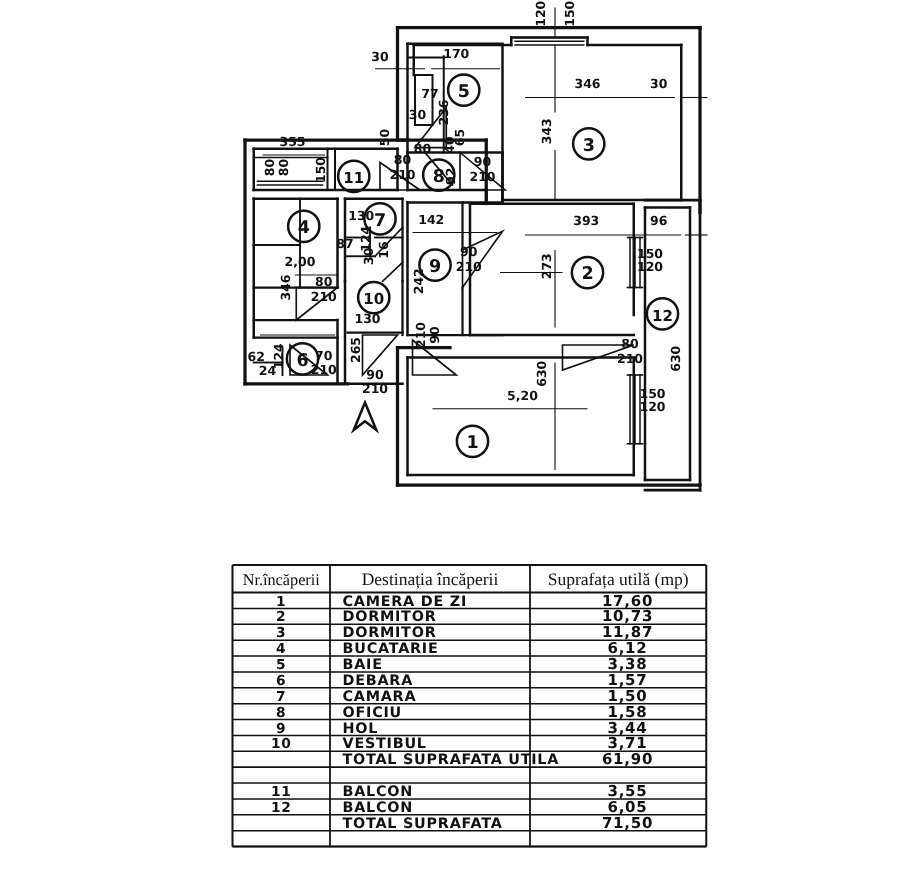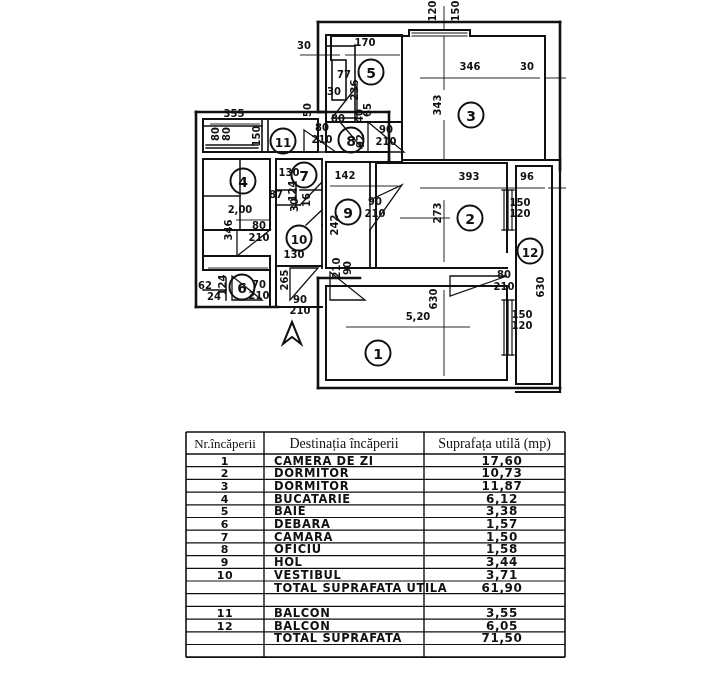--- a/index.html
+++ b/index.html
@@ -1,21 +1,21 @@
 <!DOCTYPE html>
 <html><head>
 <meta charset="utf-8">
 <style>
   html,body{margin:0;padding:0;background:#ffffff;}
   body{
     width:727px;height:696px;position:relative;overflow:hidden;
     font-family:"Liberation Serif", serif;color:#111;
   }
   #plan-wrap{position:absolute;left:0;top:0;width:727px;height:440px;}
-  #table-wrap{position:absolute;left:0;top:420px;width:658px;height:256px;}
+  #table-wrap{position:absolute;left:0;top:440px;width:658px;height:256px;}
   svg{display:block;}
 </style>
 </head>
 <body>
 
 <div id="plan-wrap">
   <svg width="727" height="440" viewBox="0 0 727 440">
     <g fill="none" stroke="#111" stroke-linecap="square">
 
       <path d="M318 22 L318 112 L389 112" stroke-width="2.6"></path>

